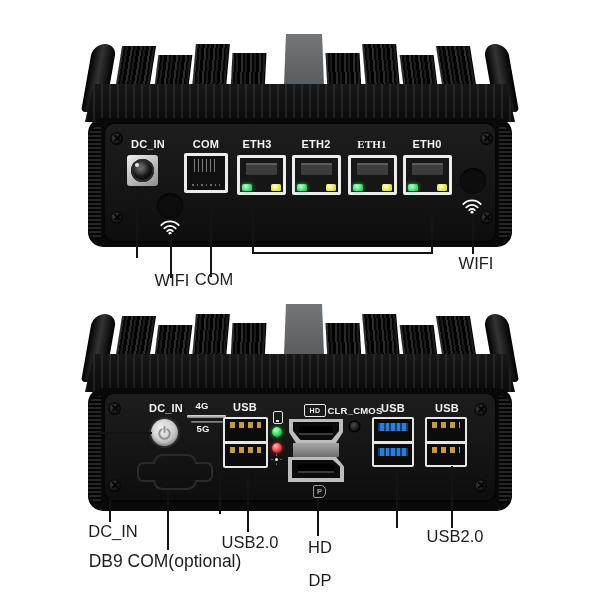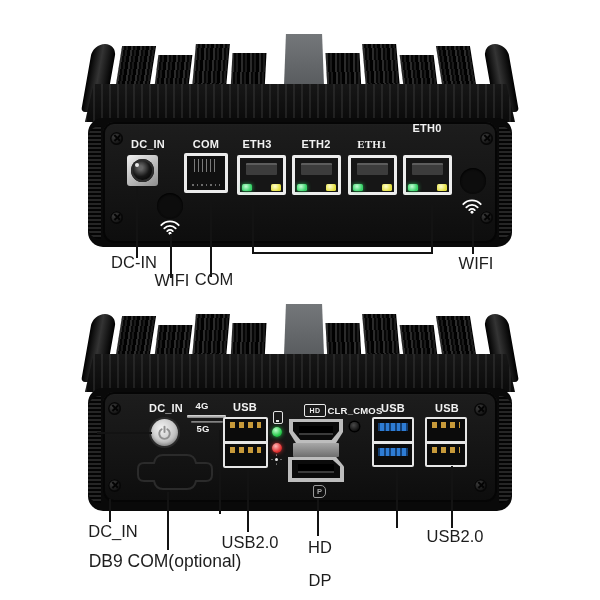--- a/index.html
+++ b/index.html
@@ -193,21 +193,21 @@
           </div>
       </div>
       <div class="dev-label" style="left:239px;top:16px;font-family:Liberation Serif, serif;">ETH1</div>
       <div class="eth-port" style="left:245px;top:33px;">
         <div class="eth-inner">
             <div class="eth-shelf"></div>
           <div class="led g"></div>
             <div class="led y"></div>
           </div>
       </div>
-      <div class="dev-label" style="left:294px;top:0;">ETH0</div>
+      <div class="dev-label" style="left:294px;top:16px;">ETH0</div>
       <div class="eth-port" style="left:300px;top:33px;">
         <div class="eth-inner">
             <div class="eth-shelf"></div>
           <div class="led g"></div>
             <div class="led y"></div>
           </div>
       </div>
 
       <div class="wifi-hole" style="left:54px;top:71px;"></div>
       <div class="wifi-icon" style="left:56px;top:97px;">
@@ -234,21 +234,20 @@
     </div>
 
     <div class="cline" style="left:136px;top:186px;width:2px;height:72px;"></div>
     <div class="cline" style="left:170px;top:234px;width:2px;height:44px;"></div>
     <div class="cline" style="left:210px;top:197px;width:2px;height:80px;"></div>
     <div class="cline" style="left:252px;top:200px;width:2px;height:54px;"></div>
     <div class="cline" style="left:431px;top:205px;width:2px;height:49px;"></div>
     <div class="cline" style="left:252px;top:252px;width:181px;height:2px;"></div>
     <div class="cline" style="left:472px;top:216px;width:2px;height:38px;"></div>
 
-    <div class="callout" style="left:84px;top:253px;">DC-IN</div>
     <div class="callout" style="left:122px;top:271px;">WIFI</div>
     <div class="callout" style="left:164px;top:270px;">COM</div>
     <div class="callout" style="left:426px;top:254px;">WIFI</div>
   </section>
 
   <section class="view">
 
     <div class="heatsink" style="left:85px;top:300px;">
       <div class="hs-endbar hl"></div>
       <div class="hs-cluster c1"></div>

